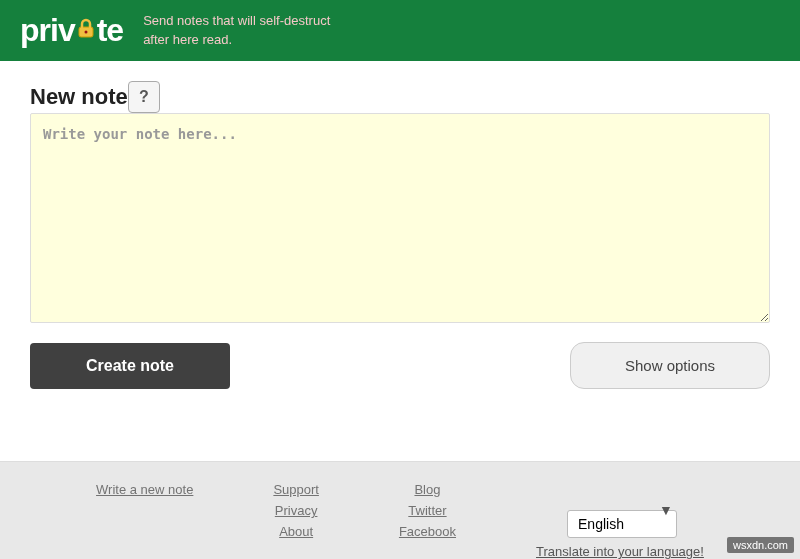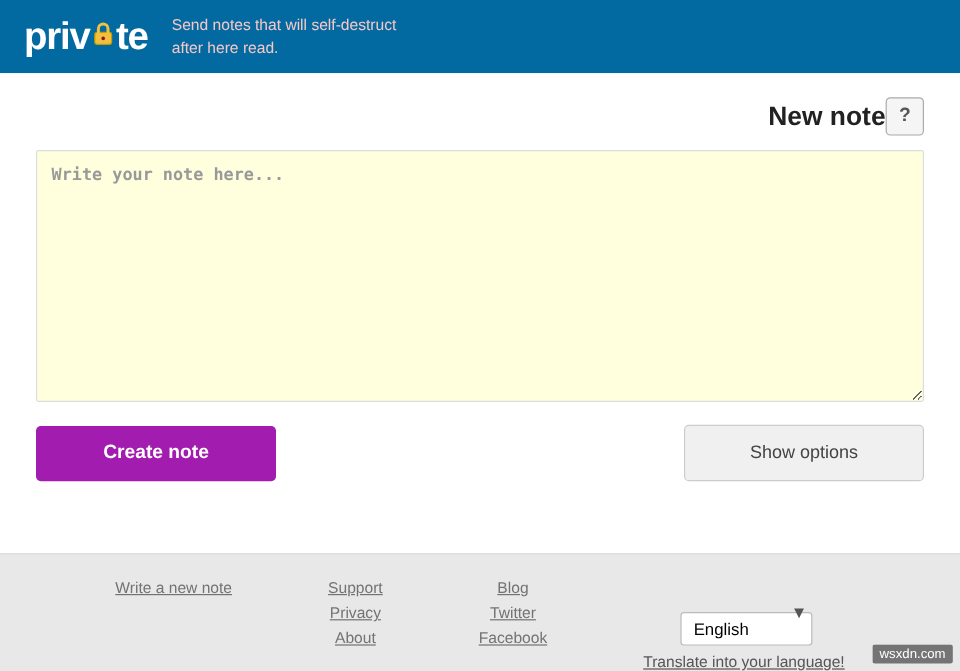--- a/index.html
+++ b/index.html
@@ -1,20 +1,20 @@
 <!DOCTYPE html>
 <html><head>
   <meta charset="utf-8">
   <style>
     * { margin: 0; padding: 0; box-sizing: border-box; }
     body { font-family: Arial, sans-serif; font-size: 14px; background: #f0f0f0; color: #333; }
 
     
     #header {
-      background-color: #0369a1;
+      background-color: #15803d;
       padding: 12px 20px;
       display: flex;
       align-items: center;
       gap: 20px;
     }
     #logo-container {
       display: flex;
       align-items: center;
     }
     #logo-text {
@@ -43,22 +43,21 @@
     
     #main {
       background: #fff;
       padding: 20px 30px 20px 30px;
       min-height: 400px;
     }
 
     #new-note-header {
       display: flex;
       align-items: center;
-      justify-content: flex-end;
-      margin-bottom: 12px;
+      justify-content: flex-start;
     }
     #page-title {
       font-size: 22px;
       font-weight: bold;
       color: #222;
     }
     #help-button {
       width: 32px;
       height: 32px;
       border: 1px solid #aaa;
@@ -91,38 +90,38 @@
       color: #999;
     }
 
     #actions-row {
       display: flex;
       align-items: center;
       justify-content: space-between;
       margin-top: 16px;
     }
     #create-note-button {
-      background: #a21caf;
+      background: #404040;
       color: #fff;
       border: none;
       padding: 14px 24px;
       font-size: 16px;
       font-weight: bold;
       border-radius: 4px;
       cursor: pointer;
       min-width: 200px;
     }
 
     #show-options-button {
       background: #f0f0f0;
       color: #444;
       border: 1px solid #ccc;
       padding: 14px 40px;
       font-size: 15px;
-      border-radius: 4px;
+      border-radius: 14px;
       cursor: pointer;
       min-width: 200px;
     }
 
     
     #footer {
       background: #e8e8e8;
       padding: 20px 30px 10px 30px;
       border-top: 1px solid #ddd;
     }

